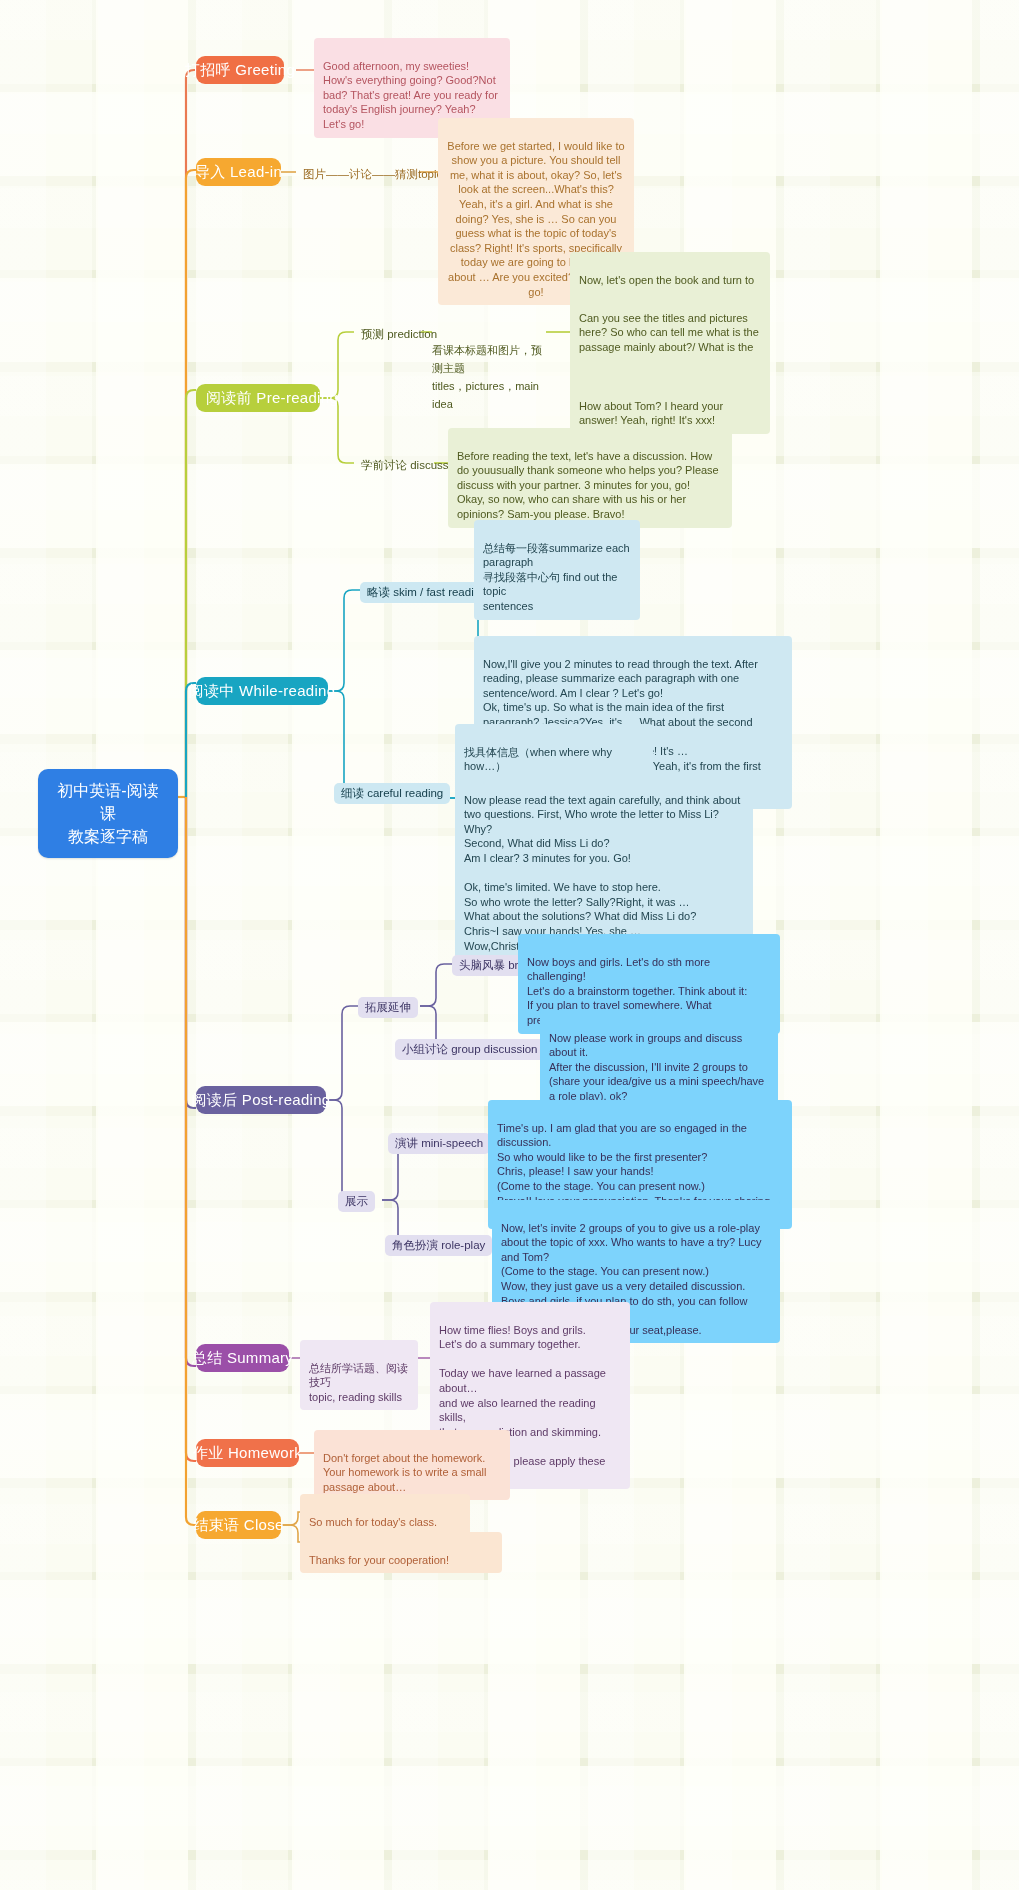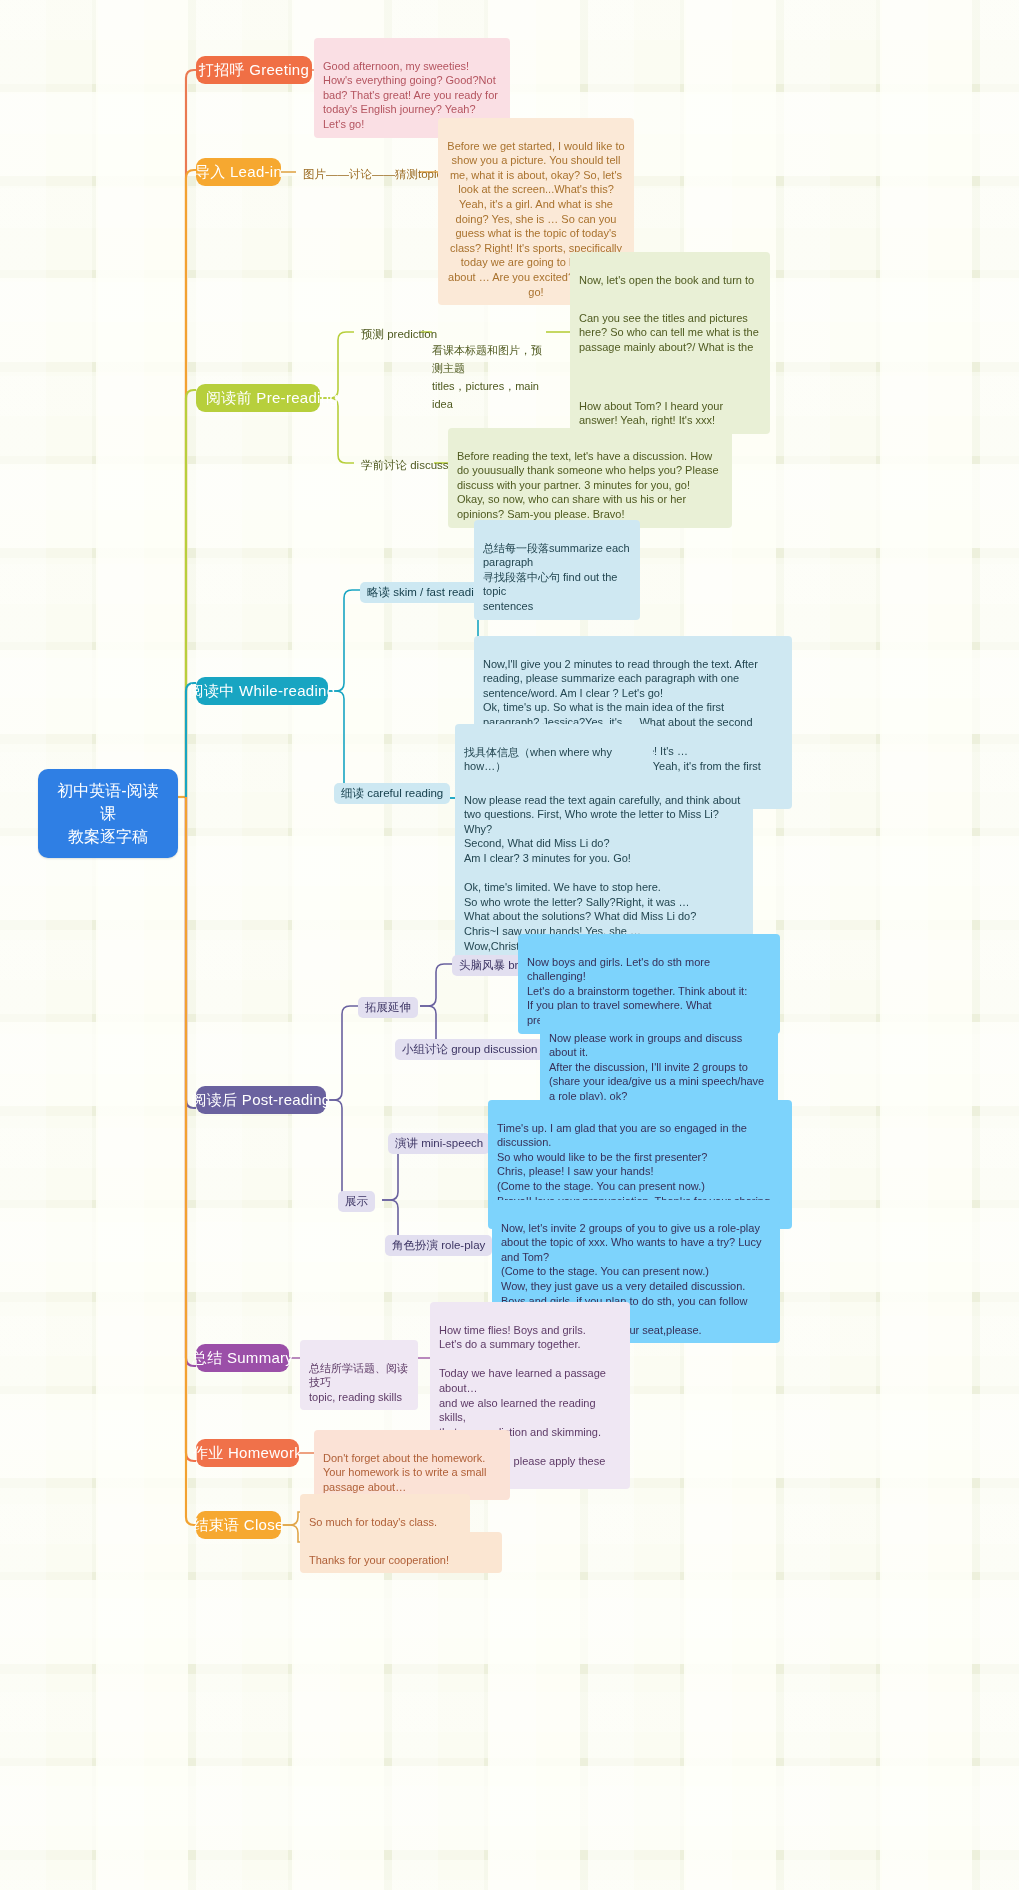--- a/index.html
+++ b/index.html
@@ -137,21 +137,21 @@
   <path d="M281 1525 H290 Q298 1525 298 1533 V1542 H300" stroke="#e0a64a" stroke-width="1.6" fill="none"></path>
 </svg>
 
 <div class="node root" style="left:38px;top:769px;width:140px;">
   <div>
     <div>初中英语-阅读课</div>
     <div>教案逐字稿</div>
   </div>
 </div>
 
-<div class="node pill pill-greeting" style="left:196px;top:56px;width:116px;height:28px;">
+<div class="node pill pill-greeting" style="left:196px;top:56px;width:88px;height:28px;">
   <span>打招呼 Greeting</span>
 </div>
 <div class="node leaf leaf-pink" style="left:314px;top:38px;width:196px;">
   <span>Good afternoon, my sweeties! How's everything going? Good?Not bad? That's great! Are you ready for today's English journey? Yeah? Let's go!</span>
 </div>
 
 <div class="node pill pill-leadin" style="left:196px;top:158px;width:85px;height:28px;">
   <span>导入 Lead-in</span>
 </div>
 <div class="node chip chip-plain chip-orange" style="left:296px;top:164px;">

